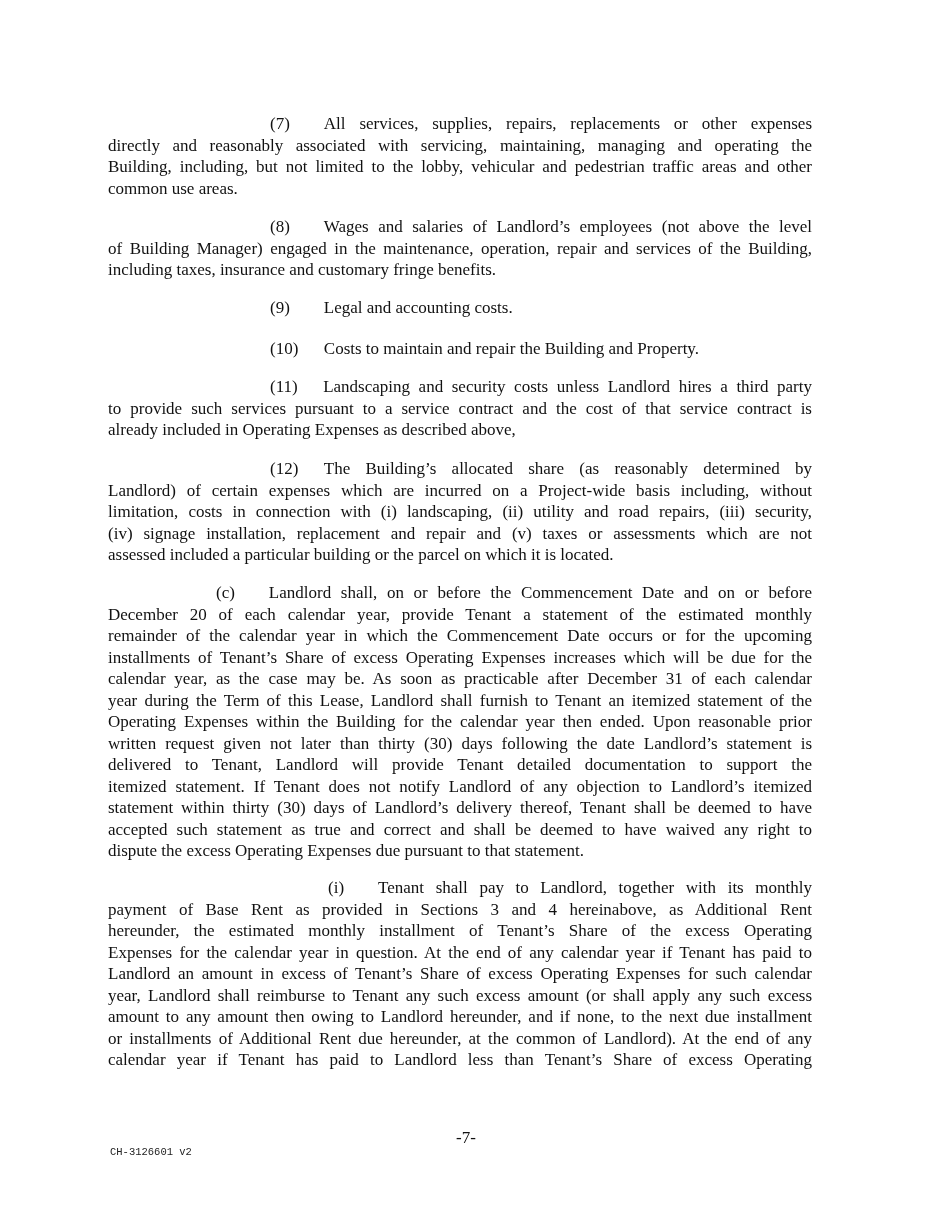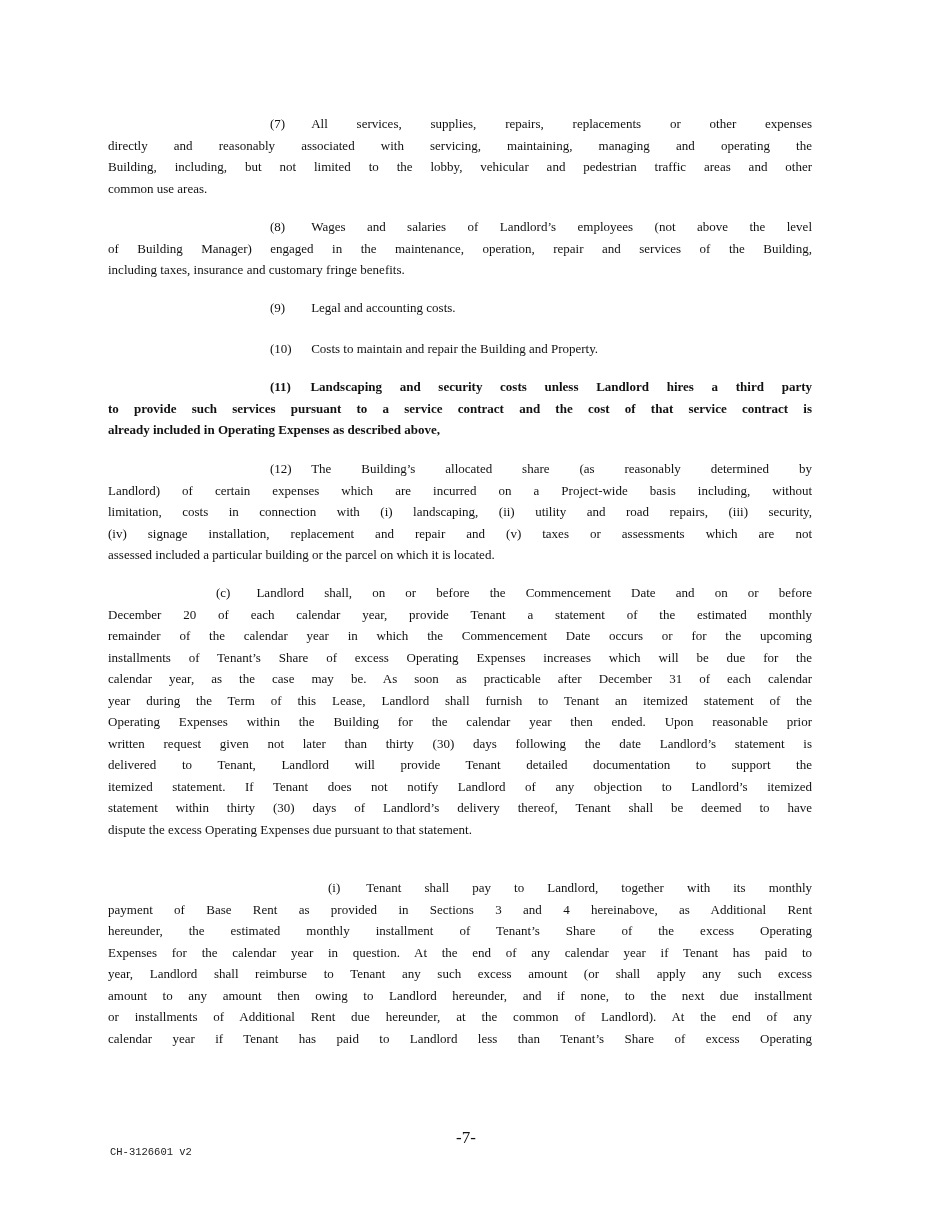--- a/index.html
+++ b/index.html
@@ -2,21 +2,21 @@
 <html><head>
   <meta charset="utf-8">
   <style>
     html, body { margin: 0; padding: 0; background: #ffffff; }
     body { width: 932px; height: 1208px; position: relative; overflow: hidden; }
     .page {
       position: absolute; left: 0; top: 0; width: 932px; height: 1208px;
       background: #ffffff; color: #111111;
       font-family: "Liberation Serif", "DejaVu Serif", serif;
     }
-    .para { position: absolute; left: 108px; width: 704px; font-size: 13px; }
+    .para { position: absolute; left: 108px; width: 704px; font-size: 17px; }
     .line { height: 21.5px; line-height: 21.5px; white-space: nowrap; }
     .line.just { text-align: justify; text-align-last: justify; white-space: normal; overflow: hidden; }
     .line.last { text-align: center; text-align-last: left; }
     .page-number { position: absolute; left: 0; width: 932px; top: 1128px; text-align: center; font-size: 17px; }
     .doc-id { position: absolute; left: 110px; top: 1146px; font-size: 10.5px; font-family: Liberation Mono, monospace; color: #222; }
   </style>
 </head>
 <body>
 
 <div class="page">
@@ -35,21 +35,21 @@
   </div>
 
   <div class="para" style="top:297px;">
     <div class="line last" style="padding-left:162px;">(9)  Legal and accounting costs.</div>
   </div>
 
   <div class="para" style="top:338px;">
     <div class="line last" style="padding-left:162px;">(10)  Costs to maintain and repair the Building and Property.</div>
   </div>
 
-  <div class="para" style="top:376px;font-weight:bold;">
+  <div class="para" style="top:376px;">
     <div class="line just" style="padding-left:162px;">(11)  Landscaping and security costs unless Landlord hires a third party</div>
     <div class="line just">to provide such services pursuant to a service contract and the cost of that service contract is</div>
     <div class="line last">already included in Operating Expenses as described above,</div>
   </div>
 
   <div class="para" style="top:458px;">
     <div class="line just" style="padding-left:162px;">(12)  The Building’s allocated share (as reasonably determined by</div>
     <div class="line just">Landlord) of certain expenses which are incurred on a Project-wide basis including, without</div>
     <div class="line just">limitation, costs in connection with (i) landscaping, (ii) utility and road repairs, (iii) security,</div>
     <div class="line just">(iv) signage installation, replacement and repair and (v) taxes or assessments which are not</div>
@@ -61,28 +61,30 @@
     <div class="line just">December 20 of each calendar year, provide Tenant a statement of the estimated monthly</div>
     <div class="line just">remainder of the calendar year in which the Commencement Date occurs or for the upcoming</div>
     <div class="line just">installments of Tenant’s Share of excess Operating Expenses increases which will be due for the</div>
     <div class="line just">calendar year, as the case may be.  As soon as practicable after December 31 of each calendar</div>
     <div class="line just">year during the Term of this Lease, Landlord shall furnish to Tenant an itemized statement of the</div>
     <div class="line just">Operating Expenses within the Building for the calendar year then ended.  Upon reasonable prior</div>
     <div class="line just">written request given not later than thirty (30) days following the date Landlord’s statement is</div>
     <div class="line just">delivered to Tenant, Landlord will provide Tenant detailed documentation to support the</div>
     <div class="line just">itemized statement.  If Tenant does not notify Landlord of any objection to Landlord’s itemized</div>
     <div class="line just">statement within thirty (30) days of Landlord’s delivery thereof, Tenant shall be deemed to have</div>
+    <div class="line just">accepted such statement as true and correct and shall be deemed to have waived any right to</div>
     <div class="line last">dispute the excess Operating Expenses due pursuant to that statement.</div>
   </div>
 
   <div class="para" style="top:877px;">
     <div class="line just" style="padding-left:220px;">(i)  Tenant shall pay to Landlord, together with its monthly</div>
     <div class="line just">payment of Base Rent as provided in Sections 3 and 4 hereinabove, as Additional Rent</div>
     <div class="line just">hereunder, the estimated monthly installment of Tenant’s Share of the excess Operating</div>
     <div class="line just">Expenses for the calendar year in question.  At the end of any calendar year if Tenant has paid to</div>
+    <div class="line just">Landlord an amount in excess of Tenant’s Share of excess Operating Expenses for such calendar</div>
     <div class="line just">year, Landlord shall reimburse to Tenant any such excess amount (or shall apply any such excess</div>
     <div class="line just">amount to any amount then owing to Landlord hereunder, and if none, to the next due installment</div>
     <div class="line just">or installments of Additional Rent due hereunder, at the common of Landlord).  At the end of any</div>
     <div class="line just">calendar year if Tenant has paid to Landlord less than Tenant’s Share of excess Operating</div>
   </div>
 
   <div class="page-number">-7-</div>
   <div class="doc-id">CH-3126601 v2</div>
 </div>
 

